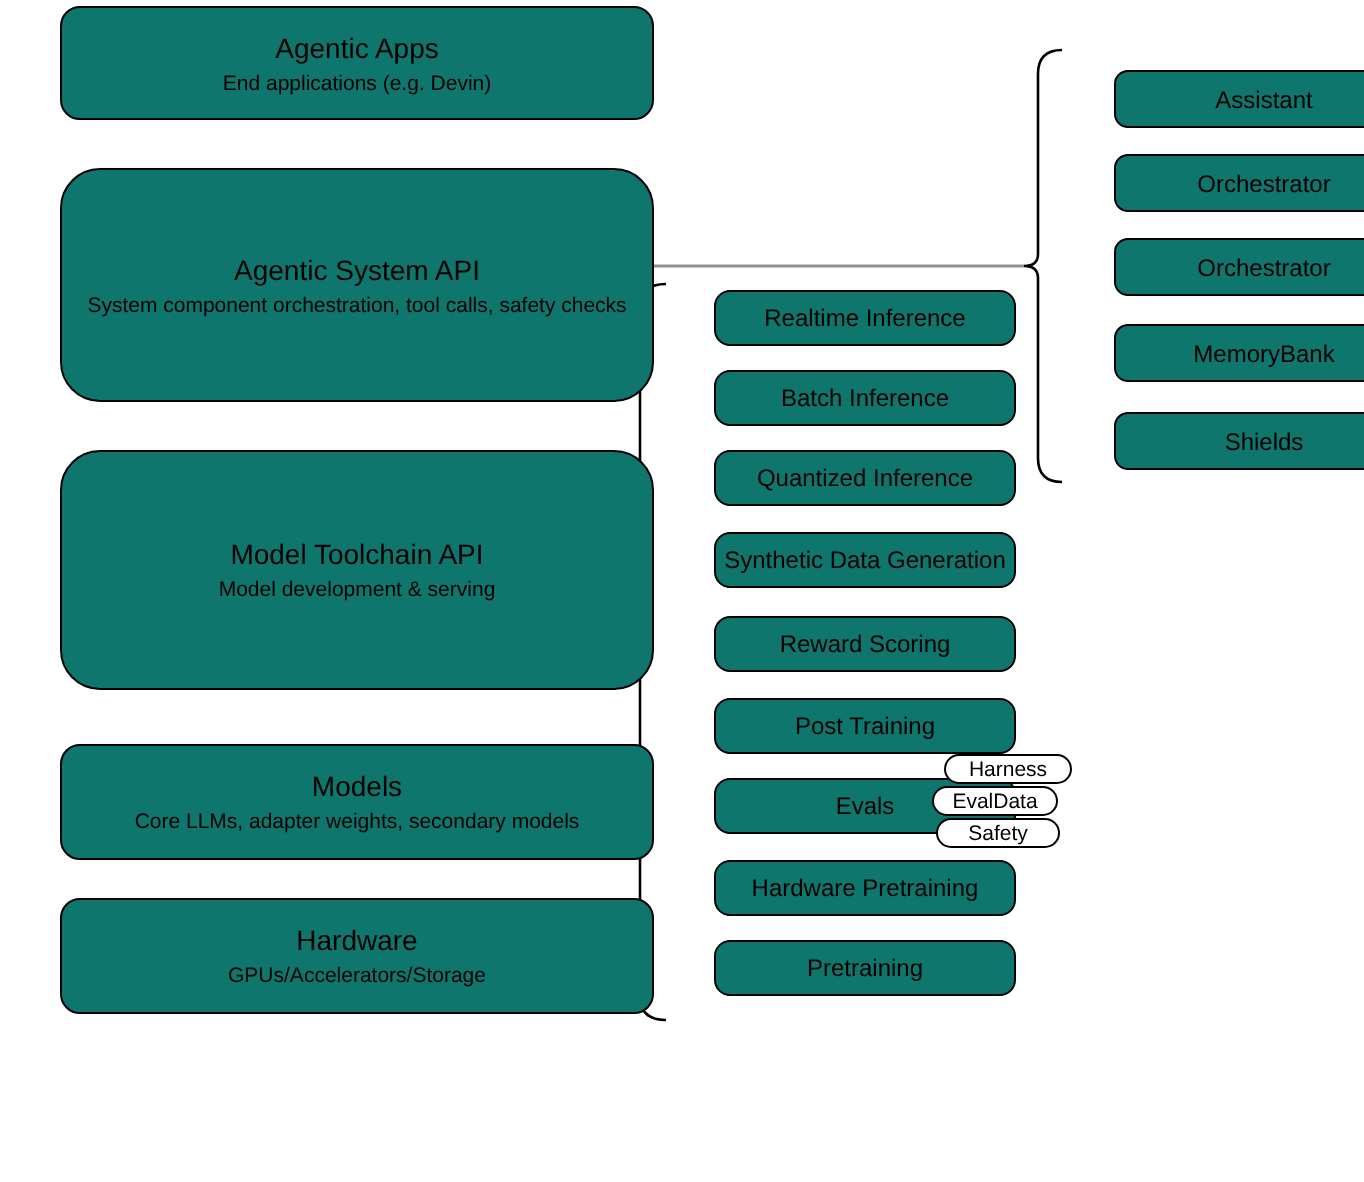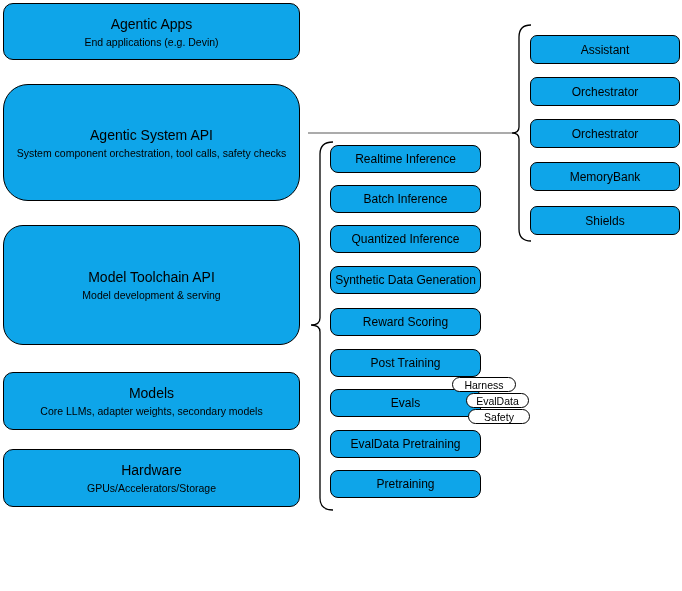--- a/index.html
+++ b/index.html
@@ -15,26 +15,27 @@
   .connector-layer {
     position: absolute;
     left: 0; top: 0;
     width: 682px; height: 591px;
     pointer-events: none;
   }
   .node {
     position: absolute;
     box-sizing: border-box;
     border: 1px solid #000;
-    background: #0ea5e9;
+    background: #0f766e;
     display: flex;
     flex-direction: column;
     align-items: center;
     justify-content: center;
     text-align: center;
+    margin-left: 27px;
   }
   .lbox { left: 3px; width: 297px; border-radius: 10px; gap: 4px; }
   .lbox.bigr { border-radius: 20px; }
   .ltitle { font-size: 14px; line-height: 16px; }
   .lsub   { font-size: 10.5px; line-height: 12px; }
   .mbox {
     left: 330px; width: 151px; height: 28px;
     border-radius: 8px; font-size: 12px;
   }
   .rbox {
@@ -64,21 +65,21 @@
     <path d="M308,133 L512,133" fill="none" stroke-width="1.6" stroke="#8f8f8f"></path>
     <path d="M531,25 Q519,25 519,37 L519,127 Q519,133 512,133 Q519,133 519,139 L519,229 Q519,241 531,241" fill="none" stroke-width="1.3" stroke="#000000"></path>
     <path d="M333,142 Q320,142 320,154 L320,318 Q320,325 311,325 Q320,325 320,332 L320,498 Q320,510 333,510" fill="none" stroke-width="1.3" stroke="#000000"></path>
   </svg>
 
   <div class="node lbox" style="top:3px;height:57px;">
     <div class="ltitle">Agentic Apps</div>
     <div class="lsub">End applications (e.g. Devin)</div>
   </div>
 
-  <div class="node lbox bigr" style="top:84px;height:117px;border-radius:25px;">
+  <div class="node lbox bigr" style="top:84px;height:117px;">
     <div class="ltitle">Agentic System API</div>
     <div class="lsub">System component orchestration, tool calls, safety checks</div>
   </div>
 
   <div class="node lbox bigr" style="top:225px;height:120px;">
     <div class="ltitle">Model Toolchain API</div>
     <div class="lsub">Model development &amp; serving</div>
   </div>
 
   <div class="node lbox" style="top:372px;height:58px;">
@@ -92,24 +93,24 @@
   </div>
 
 
   <div class="node mbox" style="top:145px;">Realtime Inference</div>
   <div class="node mbox" style="top:185px;">Batch Inference</div>
   <div class="node mbox" style="top:225px;">Quantized Inference</div>
   <div class="node mbox" style="top:266px;">Synthetic Data Generation</div>
   <div class="node mbox" style="top:308px;">Reward Scoring</div>
   <div class="node mbox" style="top:349px;">Post Training</div>
   <div class="node mbox" style="top:389px;">Evals</div>
-  <div class="node mbox" style="top:430px;">EvalData Pretraining</div>
+  <div class="node mbox" style="top:430px;">Hardware Pretraining</div>
   <div class="node mbox" style="top:470px;">Pretraining</div>
 
-  <div class="tag" style="left:452px;top:377px;width:64px;">Harness</div>
+  <div class="tag" style="left:472px;top:377px;width:64px;">Harness</div>
   <div class="tag" style="left:466px;top:393px;width:63px;">EvalData</div>
   <div class="tag" style="left:468px;top:409px;width:62px;">Safety</div>
 
   <div class="node rbox" style="top:35px;">Assistant</div>
   <div class="node rbox" style="top:77px;">Orchestrator</div>
   <div class="node rbox" style="top:119px;">Orchestrator</div>
   <div class="node rbox" style="top:162px;">MemoryBank</div>
   <div class="node rbox" style="top:206px;">Shields</div>
 
 </div>

